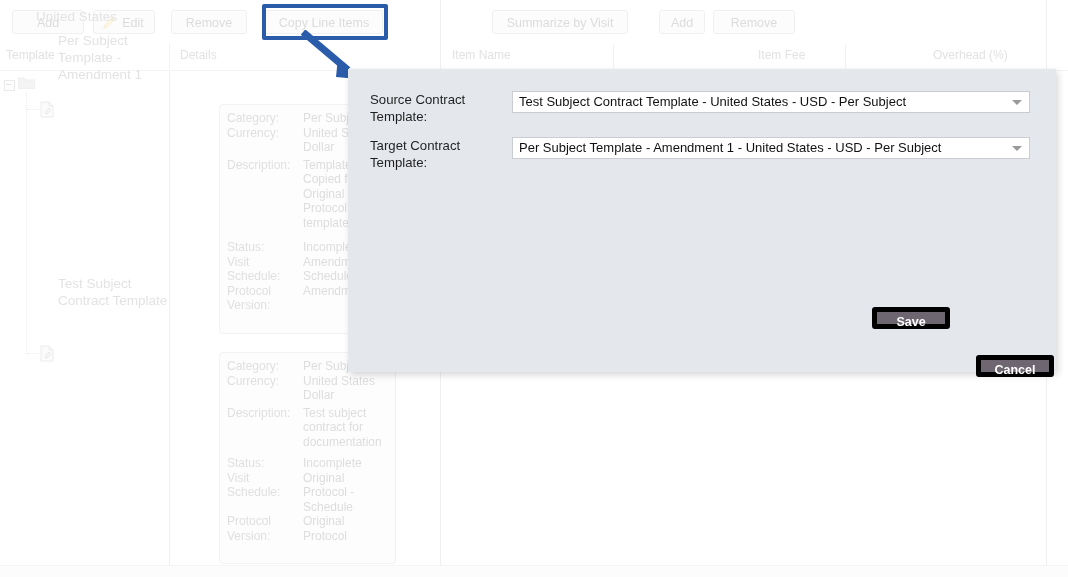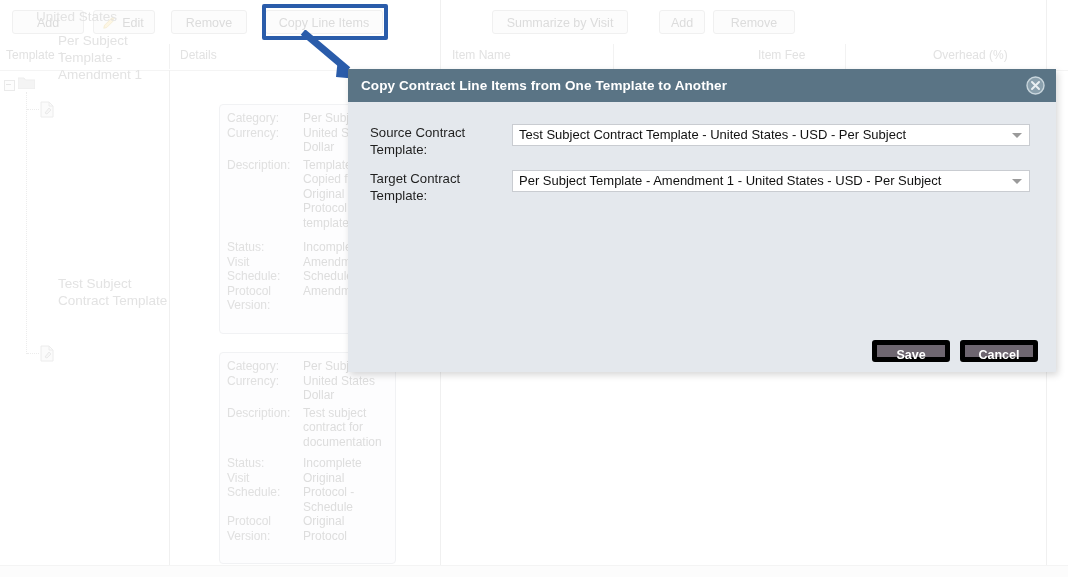--- a/index.html
+++ b/index.html
@@ -129,21 +129,21 @@
     border-top:5px solid #9a9a9a;
   }
   .dlg-foot{position:relative;height:32px;}
   .dbtn{
     position:absolute;top:0;height:22px;width:78px;
     background:#6e6670;border:5px solid #000000;border-radius:3px;
     color:#ffffff;font-size:12.5px;font-weight:bold;line-height:21px;
     text-align:center;box-sizing:border-box;cursor:pointer;
   }
   #dbtn-save{right:106px;}
-  #dbtn-cancel{right:18px;}
+  #dbtn-cancel{right:2px;margin-top:48px;}
 </style>
 </head>
 <body>
 
 <div class="app">
 
   <div class="toolbar">
     <div class="tb-btn" id="btn-add">Add</div>
 
     <div class="tb-btn" id="btn-edit">
@@ -266,27 +266,20 @@
 </div>
 
 <div class="hl-box"></div>
 <svg class="arrow-svg" viewBox="0 0 90 55">
   <path d="M3,2 L48,40" stroke="#2a5caa" stroke-width="7" fill="none"></path>
   <polygon points="38,28 58,49 36,47" fill="#2a5caa"></polygon>
 </svg>
 
 <div class="dialog">
 
-  <div class="dlg-head">
-    <span>Copy Contract Line Items from One Template to Another</span>
-    <svg class="dlg-close" viewBox="0 0 19 19">
-      <circle cx="9.5" cy="9.5" r="8.5" fill="#8aa0ad" stroke="#c9d6dd" stroke-width="1.4"></circle>
-      <path d="M6,6 L13,13 M13,6 L6,13" stroke="#e9eff2" stroke-width="2" stroke-linecap="round"></path>
-    </svg>
-  </div>
 
   <div class="dlg-body">
 
     <div class="frow" id="frow-1">
       <div class="flabel">Source Contract Template:</div>
       <div class="fsel">
         <span class="seltext">Test Subject Contract Template - United States - USD - Per Subject</span>
         <span class="selarrow"></span>
       </div>
     </div>

